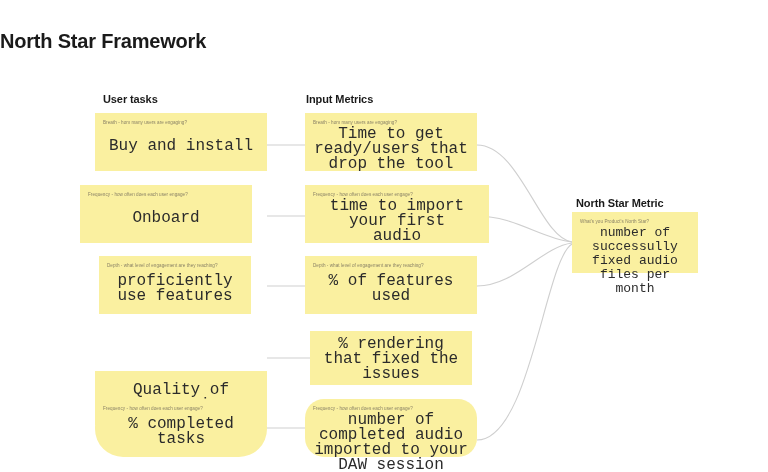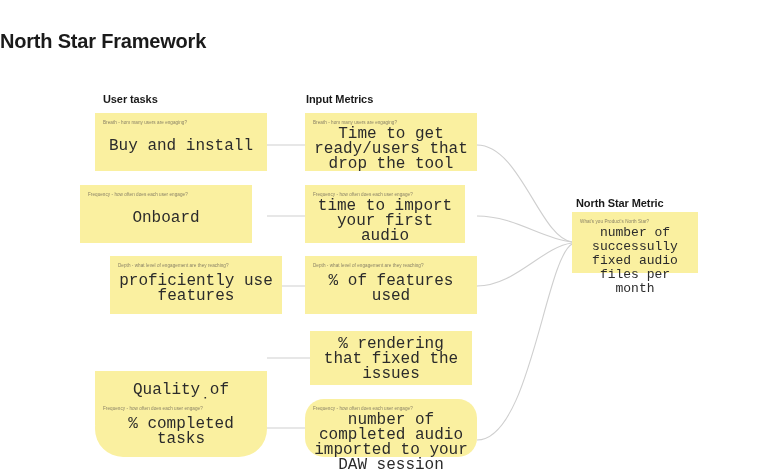--- a/index.html
+++ b/index.html
@@ -67,27 +67,27 @@
     display: flex;
     align-items: center;
     justify-content: center;
     white-space: pre-line;
   }
   .card.no-label .card-text { padding-top: 0; }
 
   
   #card-ut-0 { left: 95px; top: 113px; width: 172px; height: 58px; }
   #card-ut-1 { left: 80px; top: 185px; width: 172px; height: 58px; }
-  #card-ut-2 { left: 110px; top: 256px; width: 172px; height: 58px; justify-content: center; }
+  #card-ut-2 { left: 99px; top: 256px; width: 152px; height: 58px; justify-content: center; }
   #card-ut-3 { left: 95px; top: 331px; width: 172px; height: 54px; margin-top: 40px; }
   #card-ut-4 { left: 95px; top: 399px; width: 172px; height: 58px; border-radius: 28px; }
 
   
   #card-im-0 { left: 305px; top: 113px; width: 172px; height: 58px; }
-  #card-im-1 { left: 305px; top: 185px; width: 160px; height: 58px; }
+  #card-im-1 { left: 305px; top: 185px; width: 184px; height: 58px; }
   #card-im-2 { left: 305px; top: 256px; width: 172px; height: 58px; }
   #card-im-3 { left: 310px; top: 331px; width: 162px; height: 54px; }
   #card-im-4 { left: 305px; top: 399px; width: 172px; height: 58px; border-radius: 19px; }
 
   
   #card-ns-0 { left: 572px; top: 212px; width: 126px; height: 61px; }
   #card-ns-0 .card-text { font-size: 13px; line-height: 14px; }
 
   #connectors {
     position: absolute;

